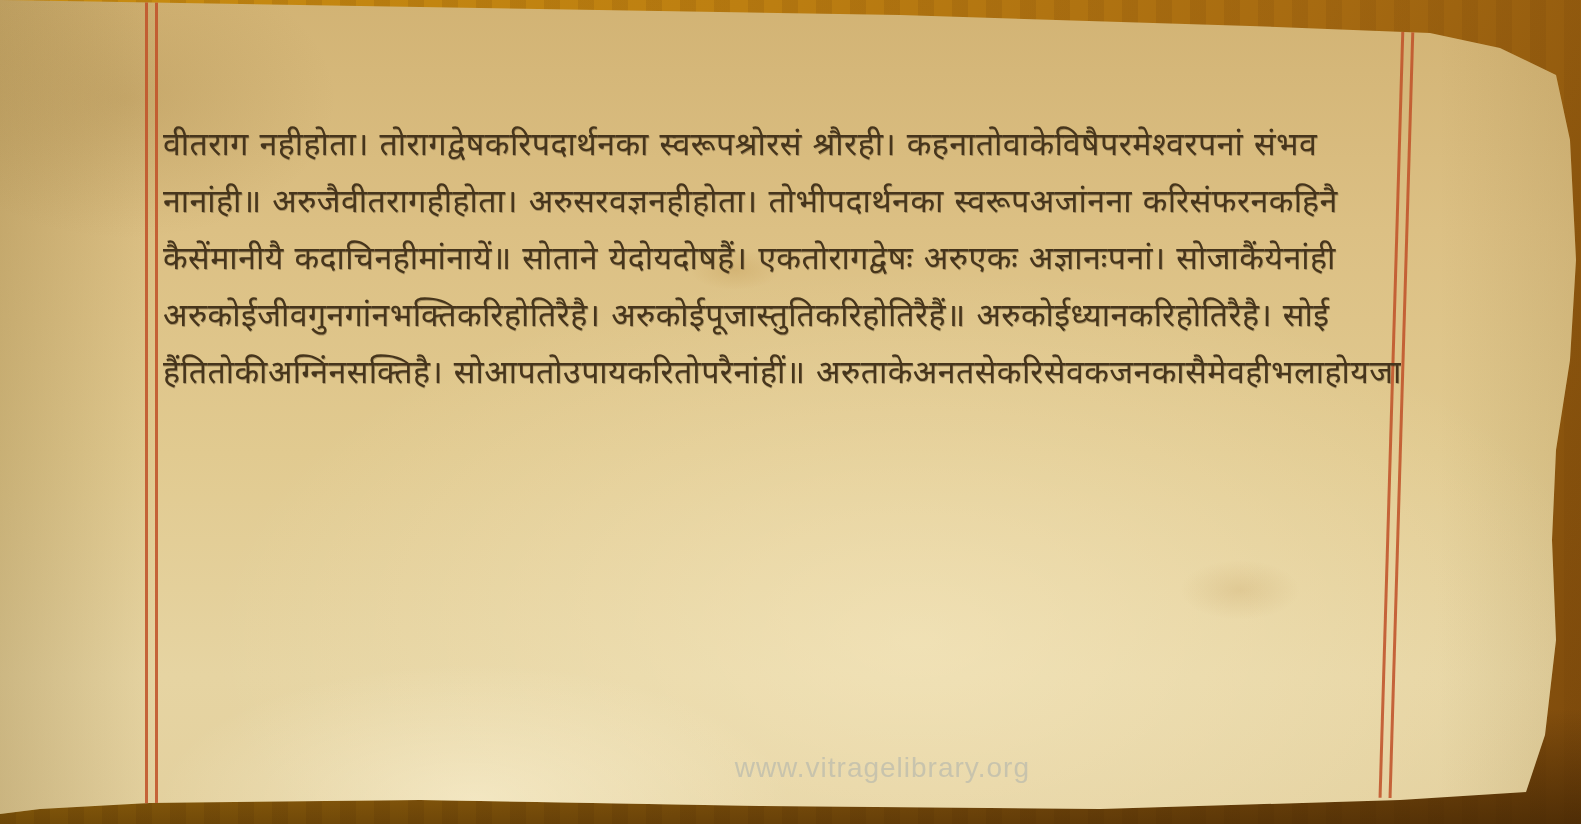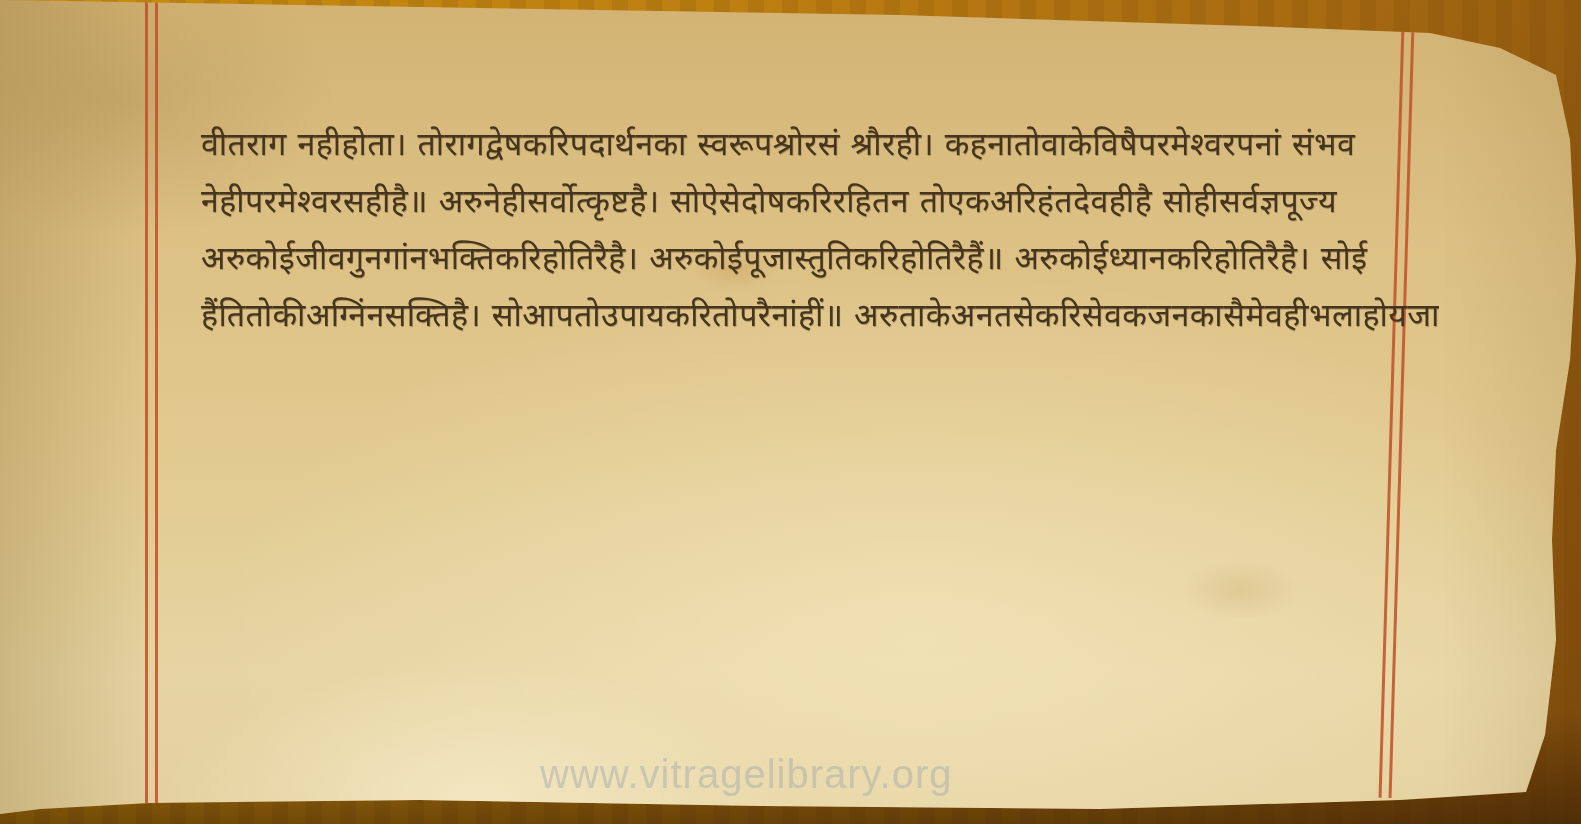--- a/index.html
+++ b/index.html
@@ -48,49 +48,49 @@
     position: absolute; width: 7px; background: transparent;
     border-left: 3px solid var(--margin-rule, #c1542b);
     border-right: 3px solid var(--margin-rule, #c1542b);
     opacity: 0.88;
   }
   #left-rule  { left: 145px; top: 0px;  height: 806px; }
   #right-rule { left: 1390px; top: 26px; height: 772px; transform: rotate(1.7deg); }
   #textblock {
     position: absolute; left: 163px; top: 116px; width: 1238px; height: 588px;
     overflow: hidden;
-    margin-left: 38px;
   }
   .ms-line {
     height: 57px; line-height: 57px; white-space: nowrap;
     font-size: 32px; letter-spacing: 0.5px;
     color: var(--ink, #46351c);
     text-shadow: 0.6px 0.6px 0 rgba(70,53,28,0.35);
     font-family: "DejaVu Sans", "DejaVu Serif", sans-serif;
   }
   #watermark {
     position: absolute; left: 540px; top: 752px; width: 490px;
-    text-align: left; font-size: 40px; letter-spacing: 1px;
+    text-align: right; font-size: 28px; letter-spacing: 1px;
     color: rgba(172,177,173,0.55);
     font-family: "Liberation Sans", sans-serif;
   }
 </style>
 </head>
 <body>
 
 <div id="stage">
   <div id="paper">
     <div class="stain-a"></div>
     <div class="stain-b"></div>
 
     <div id="left-rule" class="rule-pair"></div>
     <div id="right-rule" class="rule-pair"></div>
 
     <div id="textblock">
       <div class="ms-line">वीतराग नहीहोता। तोरागद्वेषकरिपदार्थनका स्वरूपश्रोरसं श्रौरही। कहनातोवाकेविषैपरमेश्वरपनां संभव</div>
-      <div class="ms-line">नेहीपरमेश्वरसहीहै॥ अरुनेहीसर्वोत्कृष्टहै। सोऐसेदोषकरिरहितन तोएकअरिहंतदेवहीहै सोहीसर्वज्ञपूज्य</div>
+      <div class="ms-line">नानांही॥ अरुजैवीतरागहीहोता। अरुसरवज्ञनहीहोता। तोभीपदार्थनका स्वरूपअजांनना करिसंफरनकहिनै</div>
+      <div class="ms-line">कैसेंमानीयै कदाचिनहीमांनायें॥ सोताने येदोयदोषहैं। एकतोरागद्वेषः अरुएकः अज्ञानःपनां। सोजाकैंयेनांही</div>
       <div class="ms-line">अरुकोईजीवगुनगांनभक्तिकरिहोतिरैहै। अरुकोईपूजास्तुतिकरिहोतिरैहैं॥ अरुकोईध्यानकरिहोतिरैहै। सोई</div>
       <div class="ms-line">हैंतितोकीअग्निंनसक्तिहै। सोआपतोउपायकरितोपरैनांहीं॥ अरुताकेअनतसेकरिसेवकजनकासैमेवहीभलाहोयजापहै</div>
     </div>
 
     <div id="watermark">www.vitragelibrary.org</div>
   </div>
 </div>
 
 </body></html>

